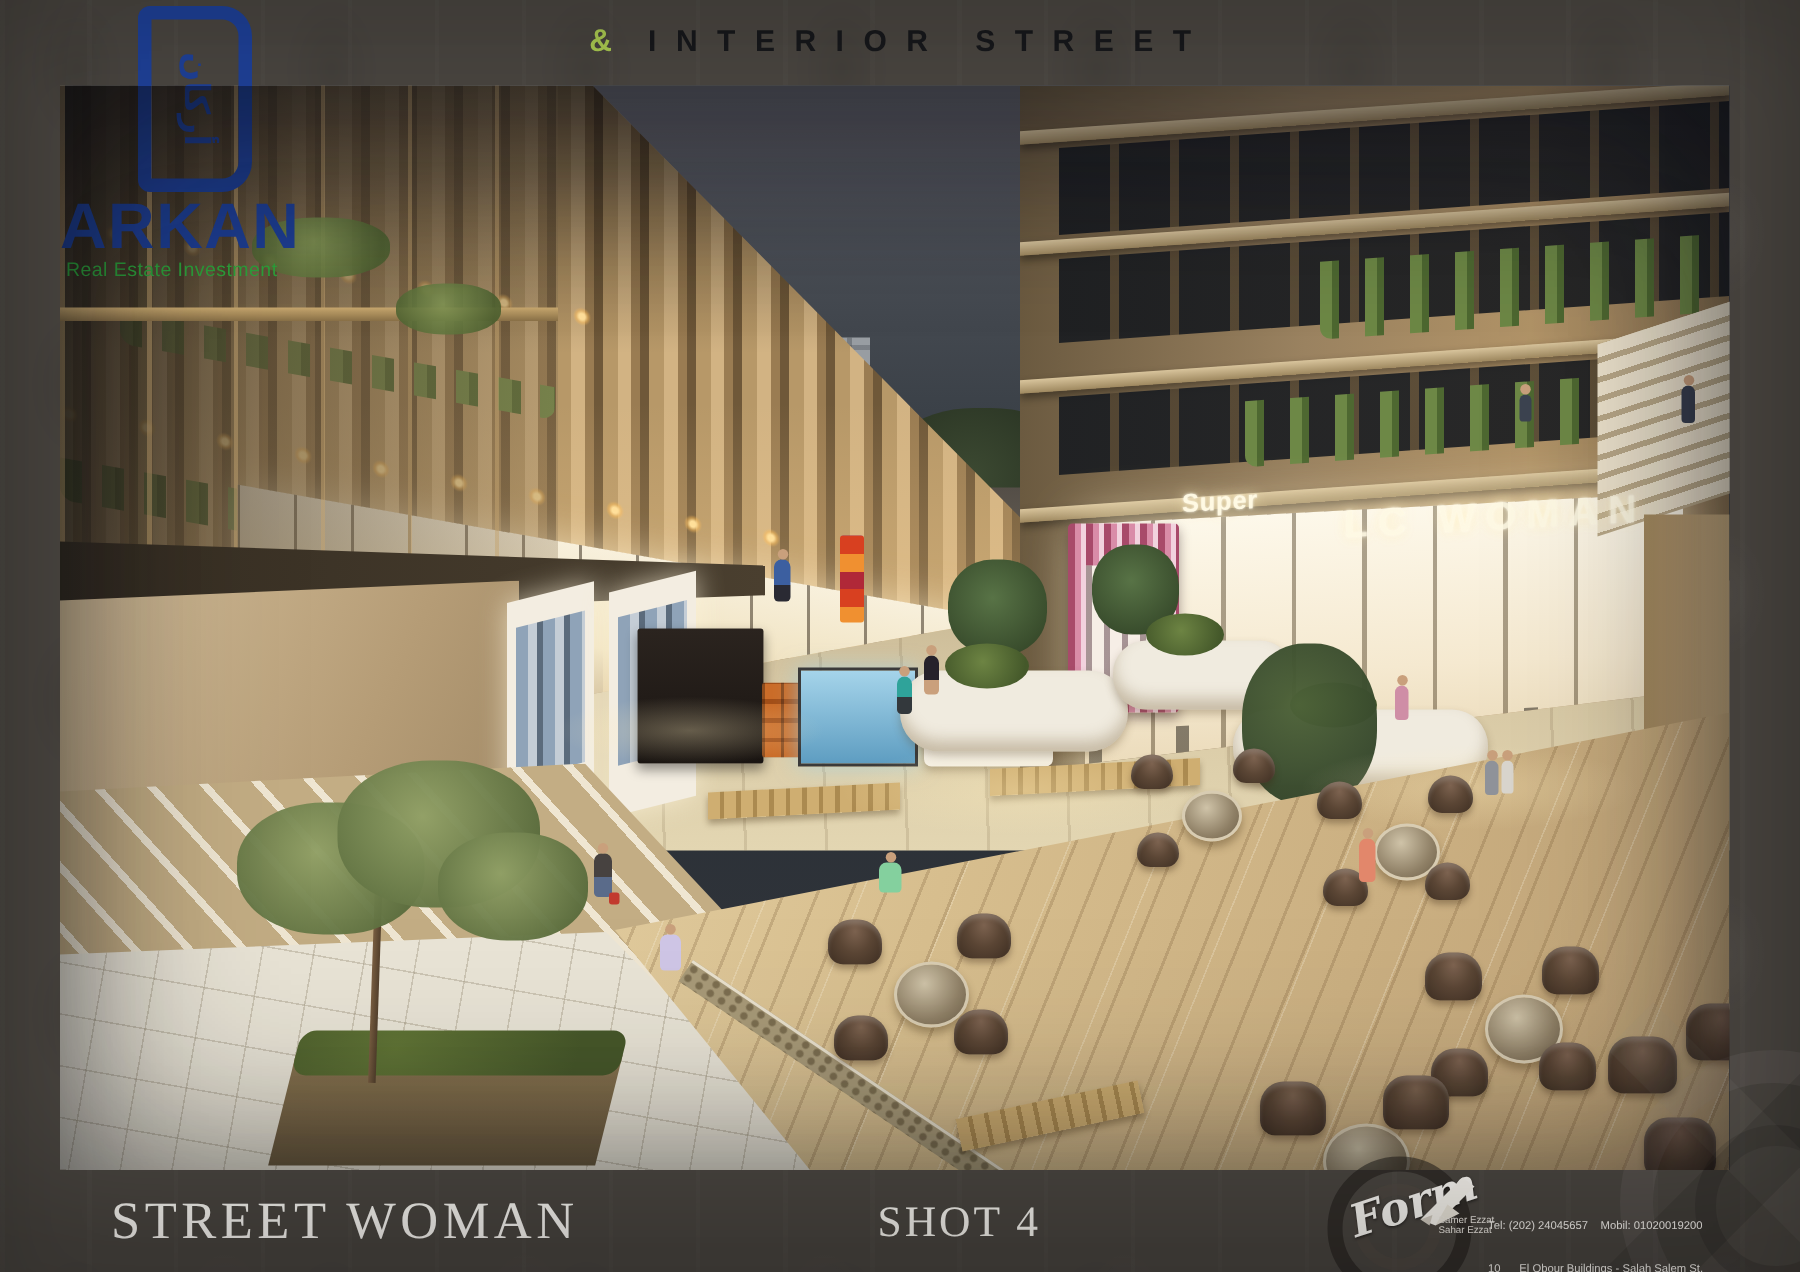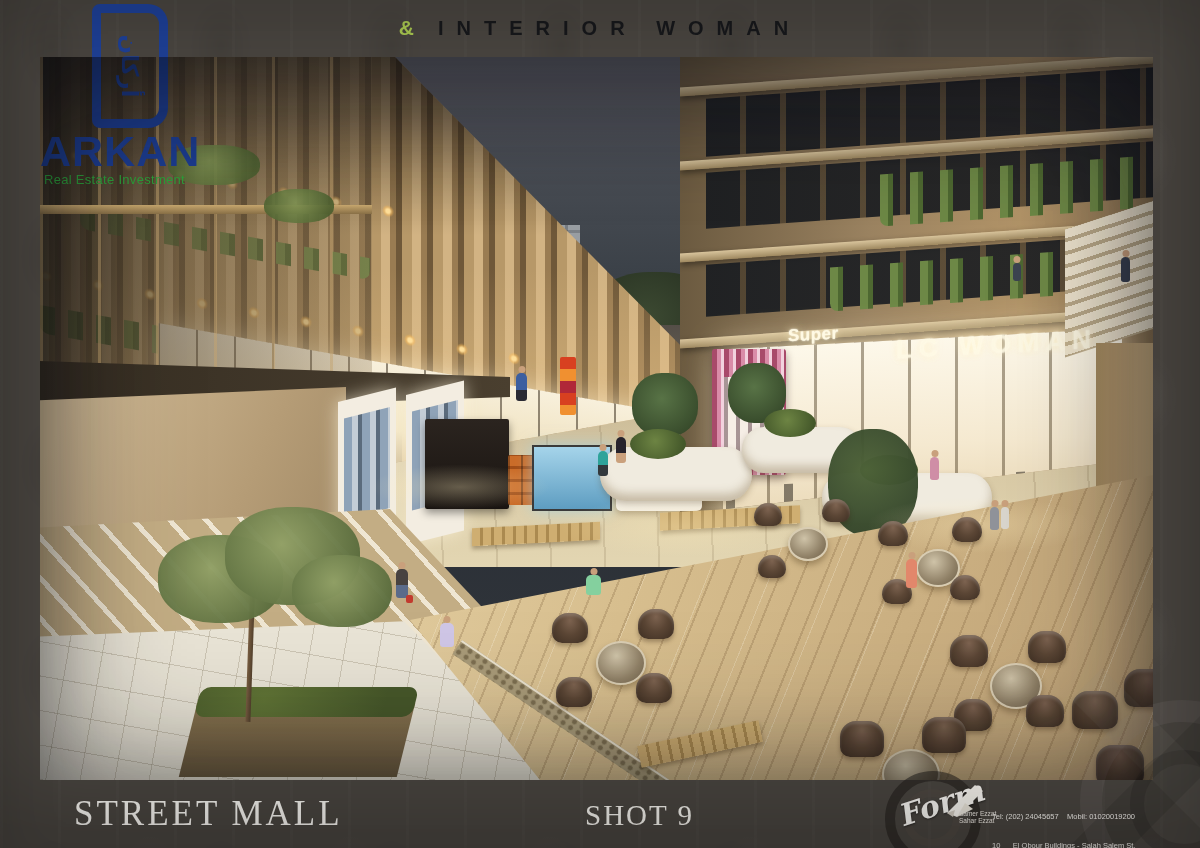--- a/index.html
+++ b/index.html
@@ -168,21 +168,21 @@
   .form .contact{position:absolute;left:99px;top:10px;z-index:2;font-size:7.5px;line-height:9.6px;color:#efece8;white-space:pre;}
   .motif{position:absolute;left:1020px;top:640px;width:260px;height:260px;z-index:1;}
 </style>
 </head>
 <body>
 
 <div class="board">
 
   <div class="hdr">
     <span class="amp">&amp;</span>
-    <span class="t">INTERIOR WOMAN</span>
+    <span class="t">INTERIOR STREET</span>
   </div>
 
   <div class="render">
     <div class="sky abs" style="inset:0"></div>
 
     <div class="dist abs" style="left:300px;top:168px;width:240px;height:112px"></div>
     <div class="dist abs" style="left:780px;top:185px;width:190px;height:72px"></div>
     <div class="dtree blob abs" style="left:420px;top:195px;width:120px;height:135px"></div>
     <div class="dtree blob abs" style="left:540px;top:215px;width:150px;height:120px"></div>
     <div class="dtree blob abs" style="left:648px;top:228px;width:120px;height:106px"></div>
@@ -329,22 +329,22 @@
   </div>
 
   <div class="arkan">
     <div class="emblem">
       <span class="ar">أركان</span>
     </div>
     <div class="nm">ARKAN</div>
     <div class="tg">Real Estate Investment</div>
   </div>
 
-  <div class="ft-title">STREET MALL</div>
-  <div class="ft-shot">SHOT 9</div>
+  <div class="ft-title">STREET WOMAN</div>
+  <div class="ft-shot">SHOT 4</div>
 
   <div class="motif">
     <div class="ring abs" style="left:60px;top:60px;width:160px;height:160px;border:22px solid rgba(190,182,172,.09)"></div>
     <div class="ring abs" style="left:110px;top:110px;width:80px;height:80px;border:14px solid rgba(0,0,0,.12)"></div>
     <div class="abs" style="left:30px;top:110px;width:250px;height:44px;transform:rotate(45deg);background:rgba(170,162,152,.08)"></div>
     <div class="abs" style="left:30px;top:110px;width:250px;height:44px;transform:rotate(-45deg);background:rgba(0,0,0,.10)"></div>
   </div>
 
   <div class="form">
     <div class="ring" style="left:-8px;top:-12px;width:76px;height:76px;border:10px solid rgba(25,22,20,.5)"></div>

